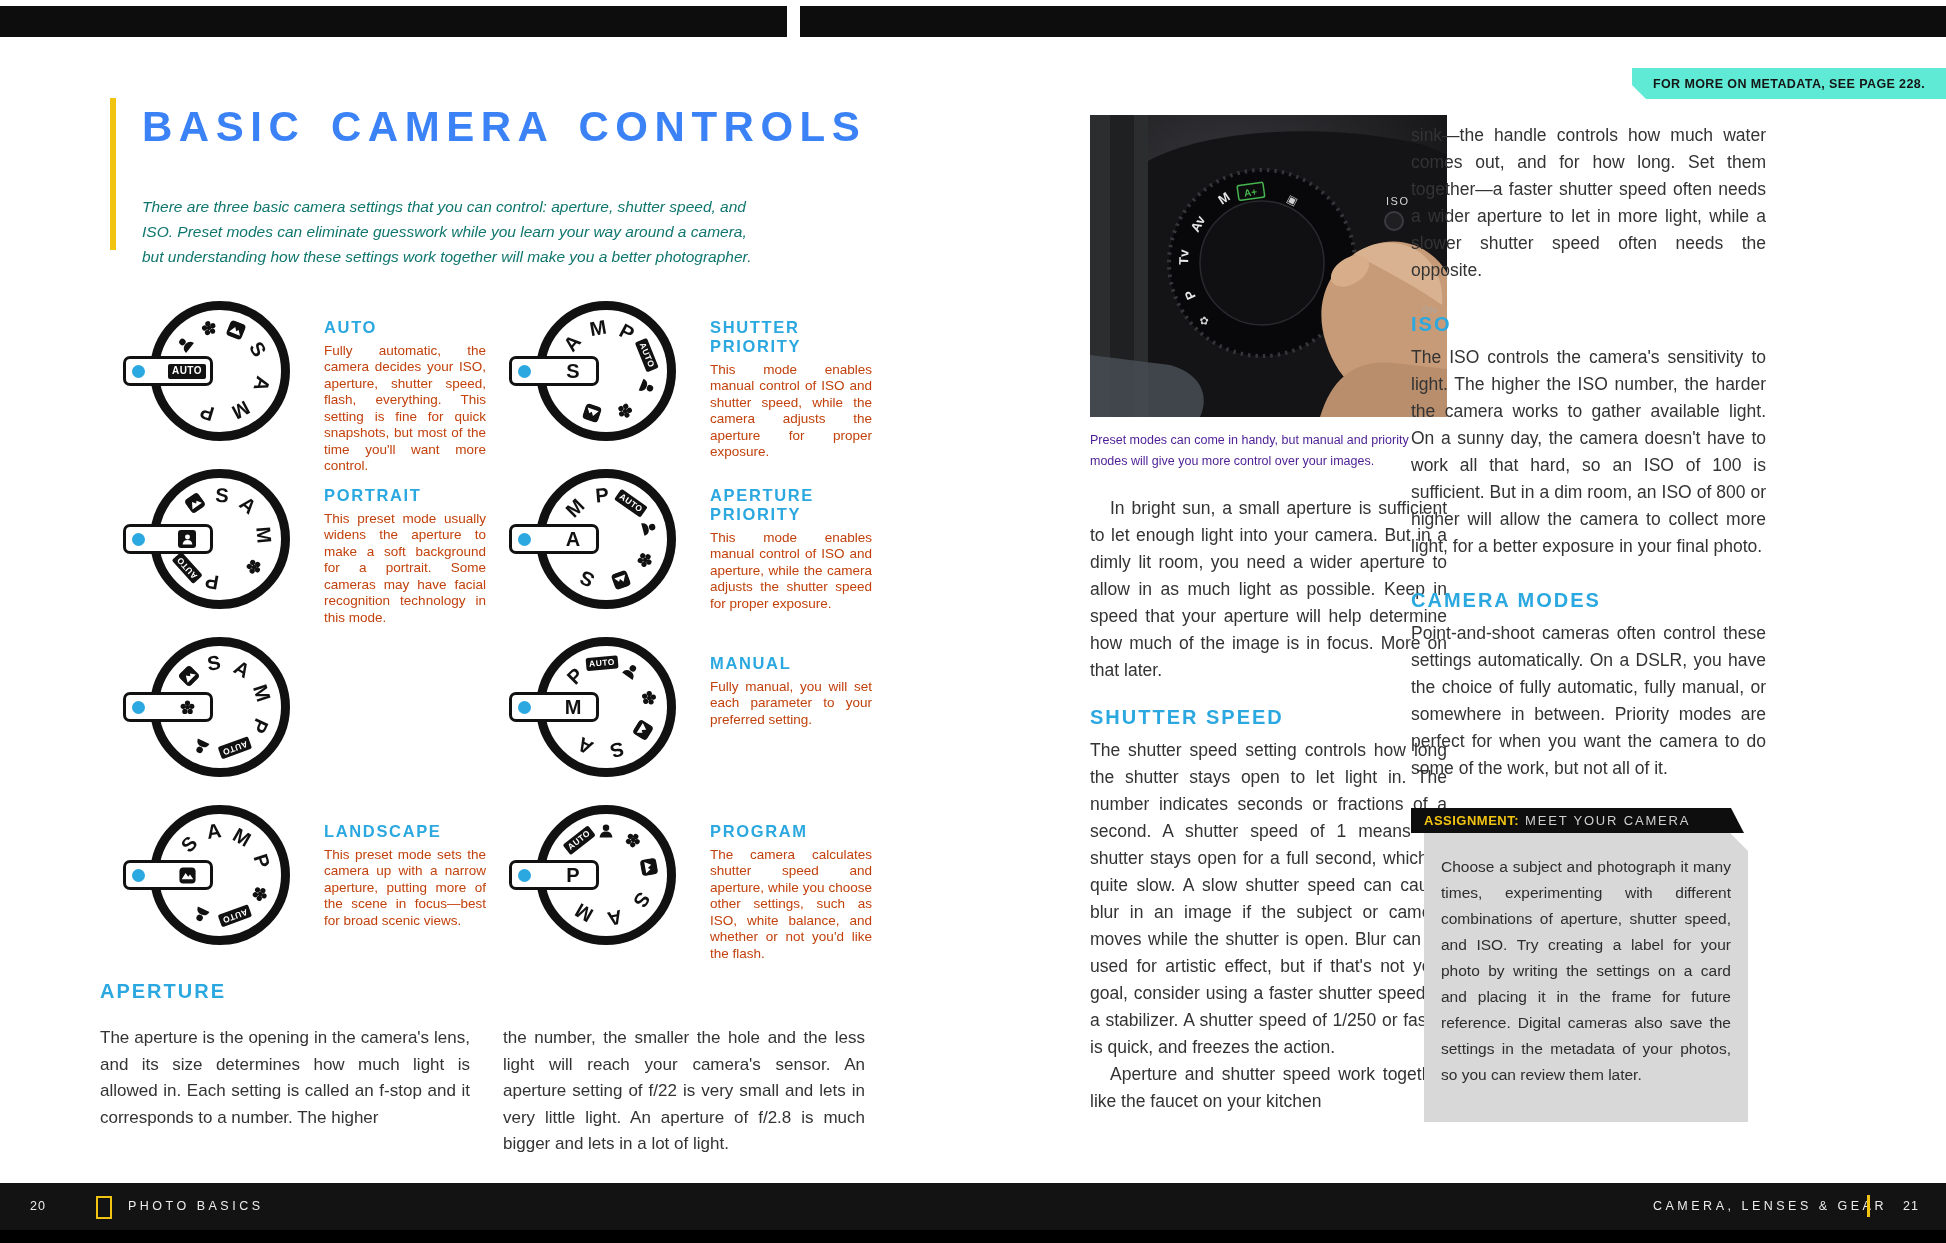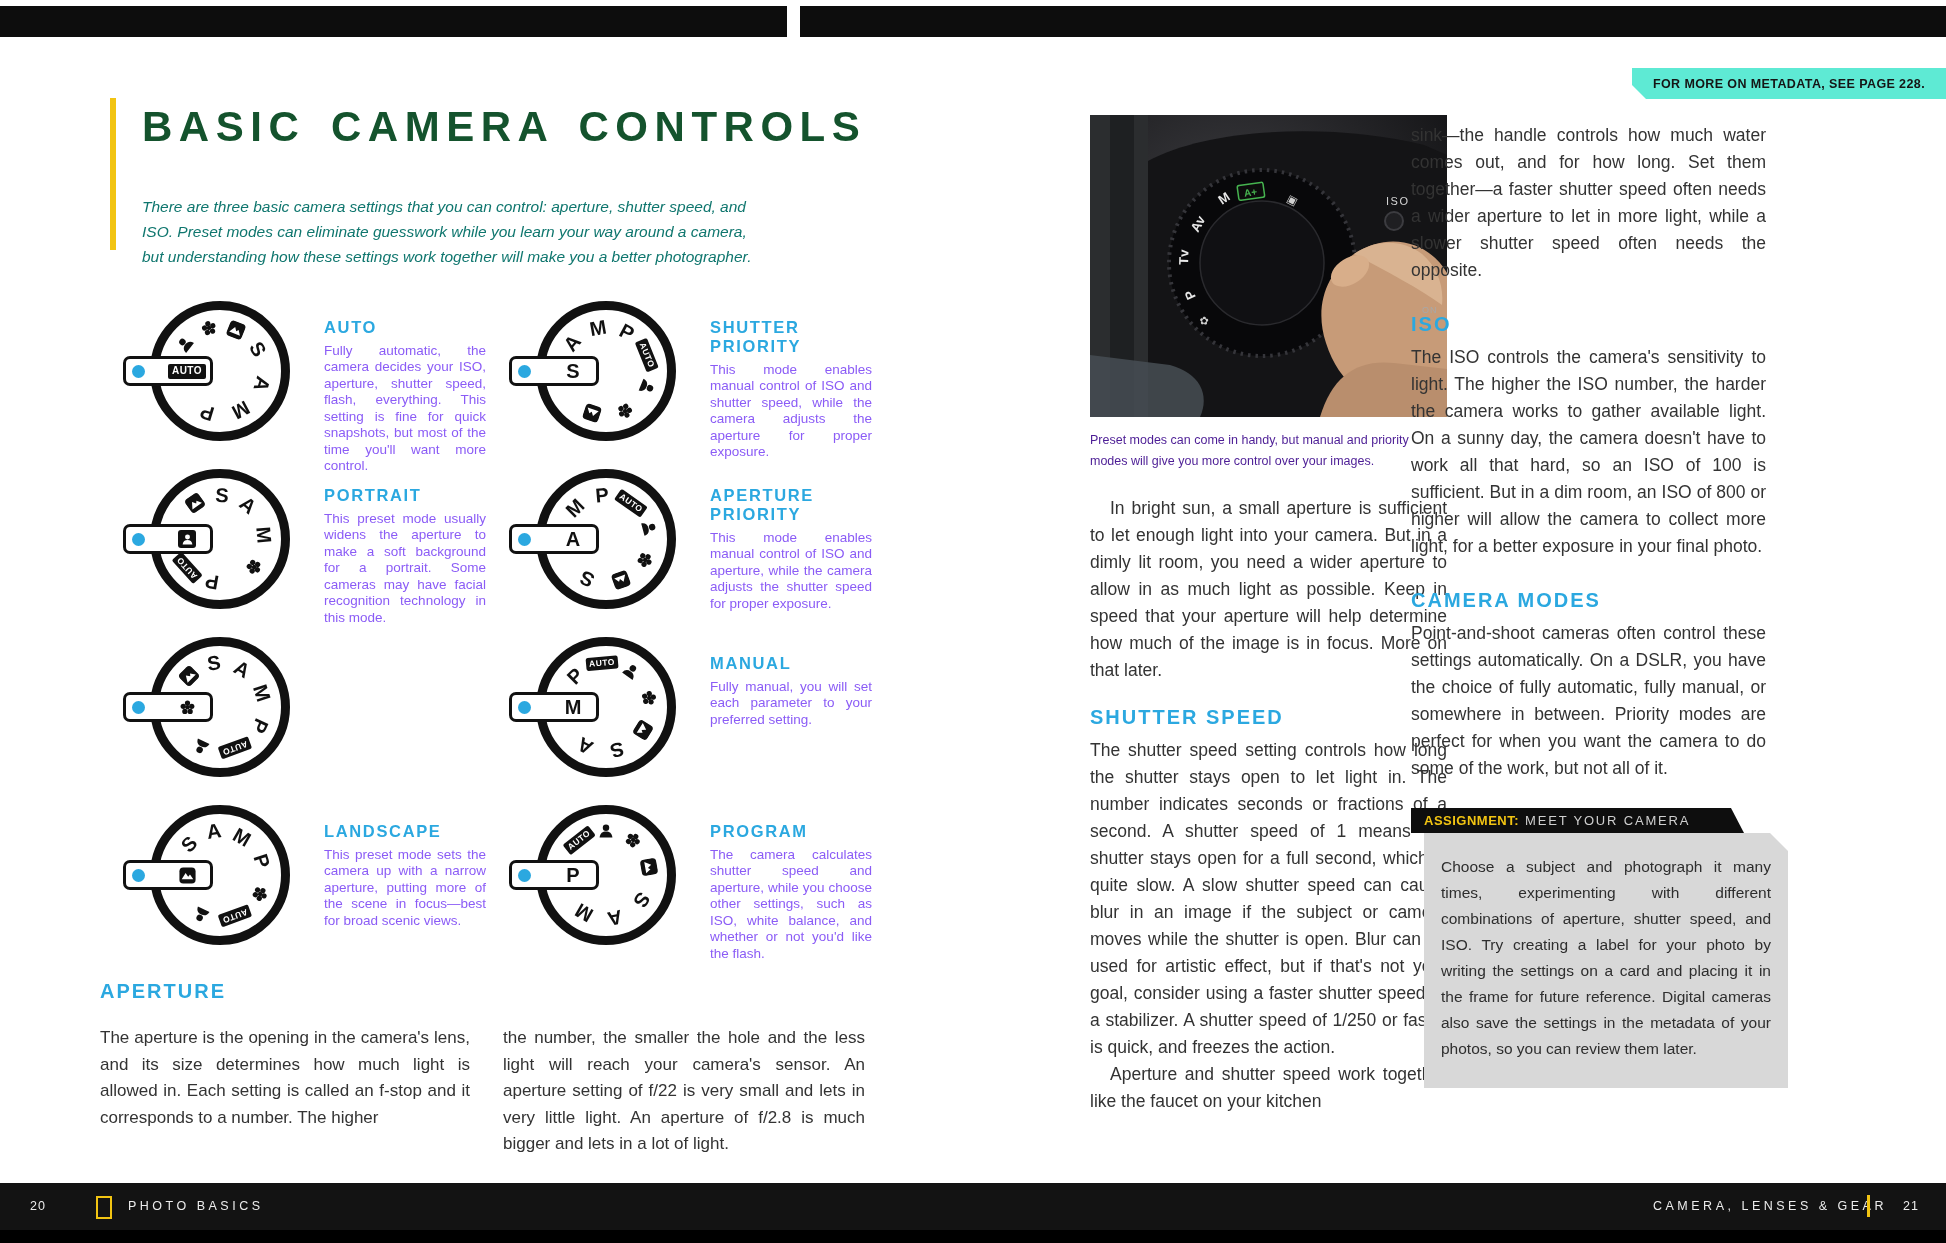--- a/index.html
+++ b/index.html
@@ -10,21 +10,21 @@
   .topbar.left{left:0;width:787px;}
   .topbar.right{left:800px;right:0;}
   
   .page-tag{position:absolute;top:68px;left:1632px;right:0;height:31px;background:#5eead4;
             display:flex;align-items:center;justify-content:center;
             clip-path:polygon(0 0,100% 0,100% 100%,14px 100%,0 calc(100% - 14px));}
   .page-tag span{font-size:12.5px;font-weight:bold;color:#151515;letter-spacing:.4px;}
   
   .accent-bar{position:absolute;left:110px;top:98px;width:6px;height:152px;background:#f2c412;}
   h1.title{position:absolute;left:142px;top:104px;margin:0;font-size:42px;line-height:1.1;
-           font-weight:bold;color:#14532d;letter-spacing:.155em;word-spacing:.18em;}
+           font-weight:bold;color:#3b82f6;letter-spacing:.155em;word-spacing:.18em;}
   .intro{position:absolute;left:142px;top:178px;width:612px;font-size:15.5px;line-height:25px;
          font-style:italic;color:#0f766e;}
   
   .mode{position:absolute;display:flex;gap:9px;}
   .m00{left:103px;top:298px}.m01{left:489px;top:298px}
   .m10{left:103px;top:466px}.m11{left:489px;top:466px}
   .m20{left:103px;top:634px}.m21{left:489px;top:634px}
   .m30{left:103px;top:802px}.m31{left:489px;top:802px}
   .dial-fig{position:relative;width:212px;height:146px;flex:none;}
   .dial-circle{position:absolute;left:47px;top:3px;width:140px;height:140px;box-sizing:border-box;
@@ -37,21 +37,21 @@
   .d-item{position:absolute;font-weight:bold;font-size:20px;color:#111;line-height:1;}
   .autobox{background:#111;color:#fff;font-size:8.5px;font-weight:bold;padding:2px 3px;
            border-radius:2px;letter-spacing:.5px;line-height:1;}
   .sel-val .autobox{font-size:10px;padding:2.5px 4px;}
   .di svg{width:17px;height:17px;fill:#111;display:block;}
   .di-box{background:#111;border-radius:3px;padding:2.5px;line-height:0;}
   .di-box svg{fill:#fff;width:13px;height:13px;}
   .mode-text{width:162px;padding-top:20px;}
   .mode-text h3{margin:0 0 6px 0;font-size:16.5px;line-height:1.15;color:#2ba8e0;
                 letter-spacing:.1em;font-weight:bold;}
-  .mode-text p{margin:0;font-size:13.5px;line-height:16.5px;text-align:justify;color:#8b5cf6;}
+  .mode-text p{margin:0;font-size:13.5px;line-height:16.5px;text-align:justify;color:#c2410c;}
   
   .sec-head{position:absolute;margin:0;font-size:20px;font-weight:bold;color:#2ba8e0;letter-spacing:.1em;}
   #aperture-head{left:100px;top:980px;}
   .ap-col{position:absolute;top:1008px;font-size:17px;line-height:26.5px;text-align:justify;color:#333;}
   #ap-col1{left:100px;width:370px;}
   #ap-col2{left:503px;width:362px;}
   
   .photo{position:absolute;left:1090px;top:115px;width:357px;height:302px;background:#141416;overflow:hidden;}
   .photo svg{display:block;}
   .photo svg text{font-family:"Liberation Sans",sans-serif;}
@@ -64,22 +64,22 @@
   .midcol h2{margin:22px 0 8px 0;font-size:20px;font-weight:bold;color:#2ba8e0;letter-spacing:.1em;}
   
   .rightcol{position:absolute;left:1411px;top:122px;width:355px;}
   .rightcol h2{margin:29px 0 8px 0;font-size:20px;font-weight:bold;color:#2ba8e0;letter-spacing:.1em;}
   
   .assign-bar{margin-top:26px;width:333px;height:25px;background:#0e0e0e;display:flex;align-items:center;
               padding-left:13px;box-sizing:border-box;
               clip-path:polygon(0 0,calc(100% - 13px) 0,100% 100%,0 100%);}
   .assign-bar .lbl{color:#f2c412;font-weight:bold;font-size:13px;letter-spacing:.5px;}
   .assign-bar .ttl{color:#cfcfcf;font-size:13px;letter-spacing:.14em;margin-left:6px;}
-  .assign-box{margin-left:13px;width:364px;box-sizing:border-box;background:#d8d8d8;
-              padding:21px 17px 26px 17px;
+  .assign-box{margin-left:13px;width:324px;box-sizing:border-box;background:#d8d8d8;
+              padding:21px 17px 34px 17px;
               clip-path:polygon(0 0,calc(100% - 18px) 0,100% 18px,100% 100%,0 100%);}
   .assign-box p{margin:0;font-size:15.5px;line-height:26px;text-align:justify;color:#2e2e2e;}
   
   .footer{position:absolute;left:0;right:0;top:1183px;height:60px;background:#131313;}
   .footer .strip{position:absolute;left:0;right:0;bottom:0;height:13px;background:#000;}
   .footer .fi{position:absolute;top:16px;color:#ececec;font-size:12.5px;letter-spacing:.08em;}
   #pg-left{left:30px;}
   #sec-left{left:128px;letter-spacing:.28em;}
   #sec-right{left:1653px;letter-spacing:.28em;}
   #pg-right{left:1903px;}

